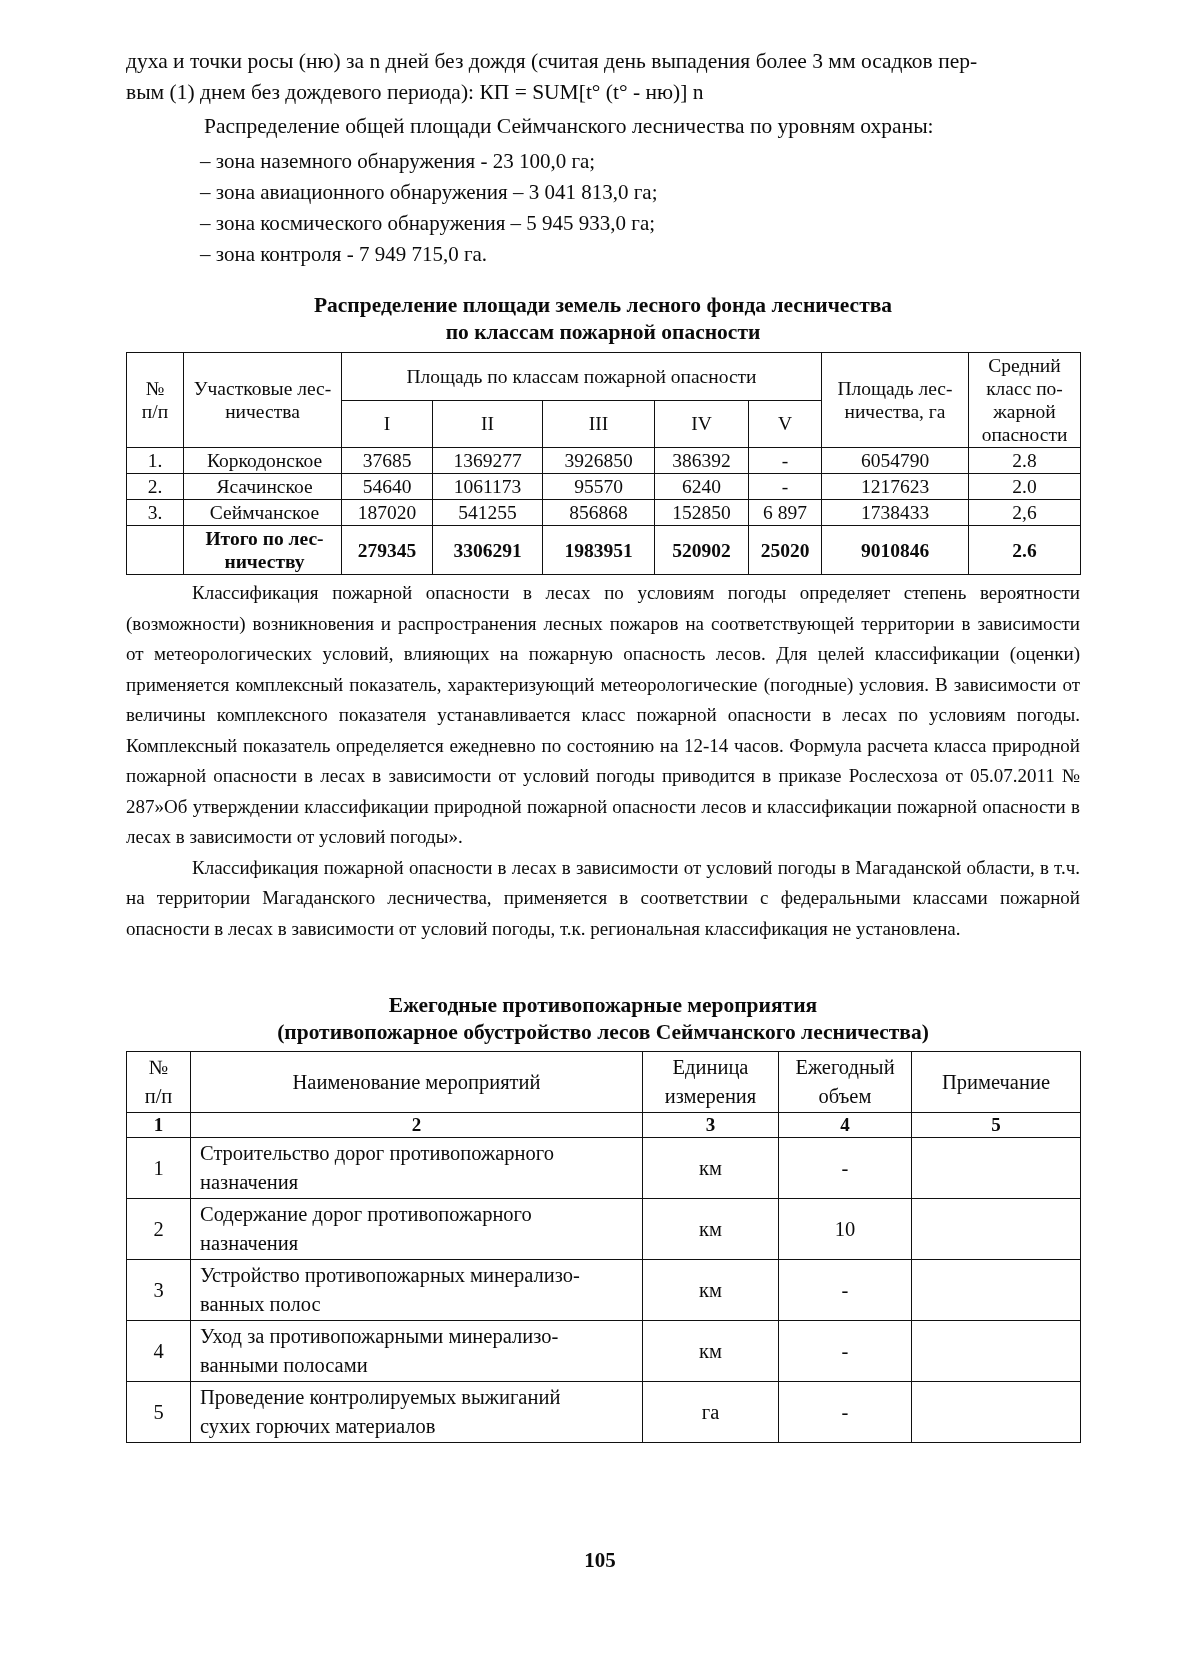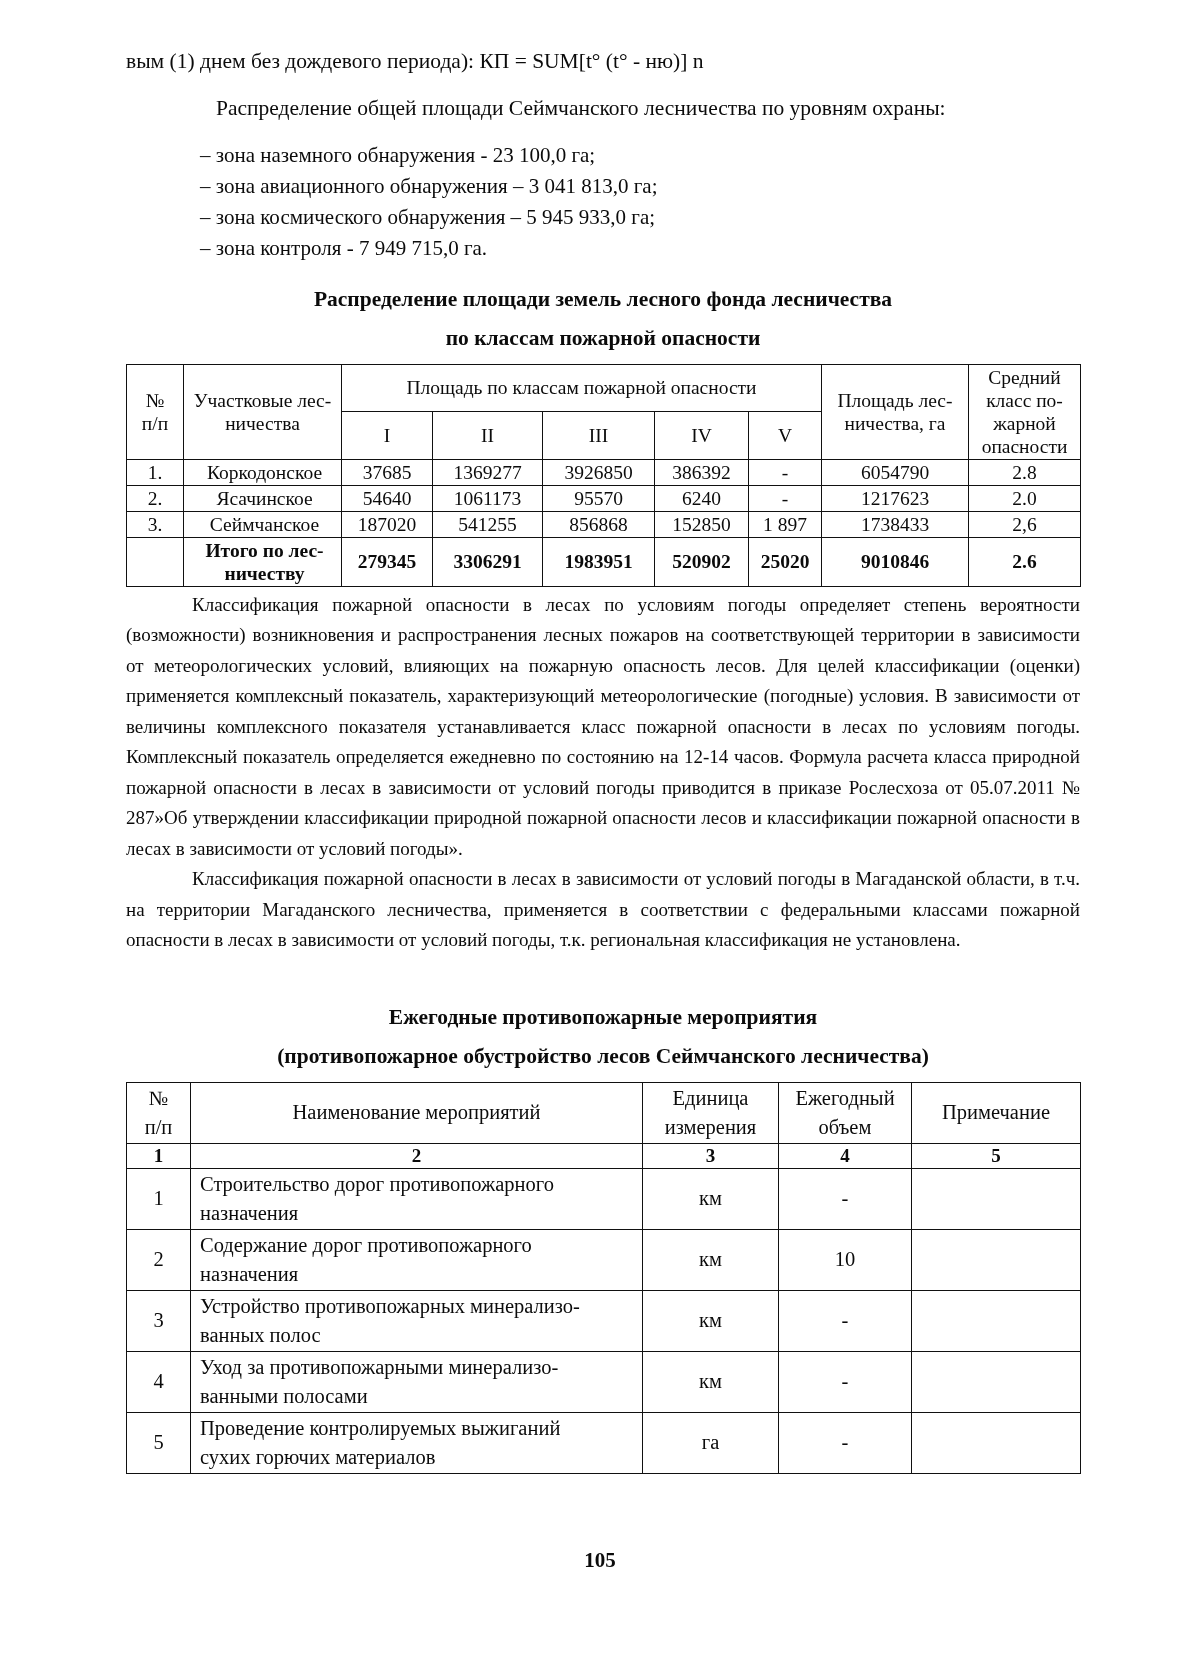--- a/index.html
+++ b/index.html
@@ -47,31 +47,31 @@
 
   .sub-line {
     font-size: 21px;
     line-height: 31px;
     margin: 0;
     padding-left: 74px;
   }
   .sub-head {
     font-size: 21.5px;
     line-height: 31px;
-    margin: 16px;
+    margin: 4px;
     padding-left: 74px;
   }
 
   
   .tbl-title {
     text-align: center;
     font-weight: bold;
     font-size: 21.5px;
     line-height: 27px;
-    margin: 12px;
+    margin: 0;
   }
   .title-gap-top { margin-top: 22px; }
 
   
   table {
     border-collapse: collapse;
     width: 954px;
     table-layout: fixed;
     font-size: 19.5px;
   }
@@ -104,20 +104,21 @@
     font-weight: bold;
   }
 </style>
 </head>
 <body>
 
 <div class="page">
   <div class="content">
 
     <div>
+      <p class="lead-line">духа и точки росы (ню) за n дней без дождя (считая день выпадения более 3 мм осадков пер-</p>
       <p class="lead-line">вым (1) днем без дождевого периода): КП = SUM[t° (t° - ню)] n</p>
       <p class="sub-head">Распределение общей площади Сеймчанского лесничества по уровням охраны:</p>
       <p class="sub-line">– зона наземного обнаружения - 23 100,0 га;</p>
       <p class="sub-line">– зона авиационного обнаружения – 3 041 813,0 га;</p>
       <p class="sub-line">– зона космического обнаружения – 5 945 933,0 га;</p>
       <p class="sub-line">– зона контроля - 7 949 715,0 га.</p>
     </div>
 
     <div class="title-gap-top">
       <p class="tbl-title">Распределение площади земель лесного фонда лесничества</p>
@@ -188,21 +189,21 @@
           <td>1217623</td>
           <td>2.0</td>
         </tr>
         <tr>
           <td>3.</td>
           <td class="cell-name">Сеймчанское</td>
           <td>187020</td>
           <td>541255</td>
           <td>856868</td>
           <td>152850</td>
-          <td>1 897</td>
+          <td>6 897</td>
           <td>1738433</td>
           <td>2,6</td>
         </tr>
         <tr class="row-total">
           <td></td>
           <td class="cell-name">
             <div>Итого по лес-</div>
             <div>ничеству</div>
           </td>
           <td>279345</td>

